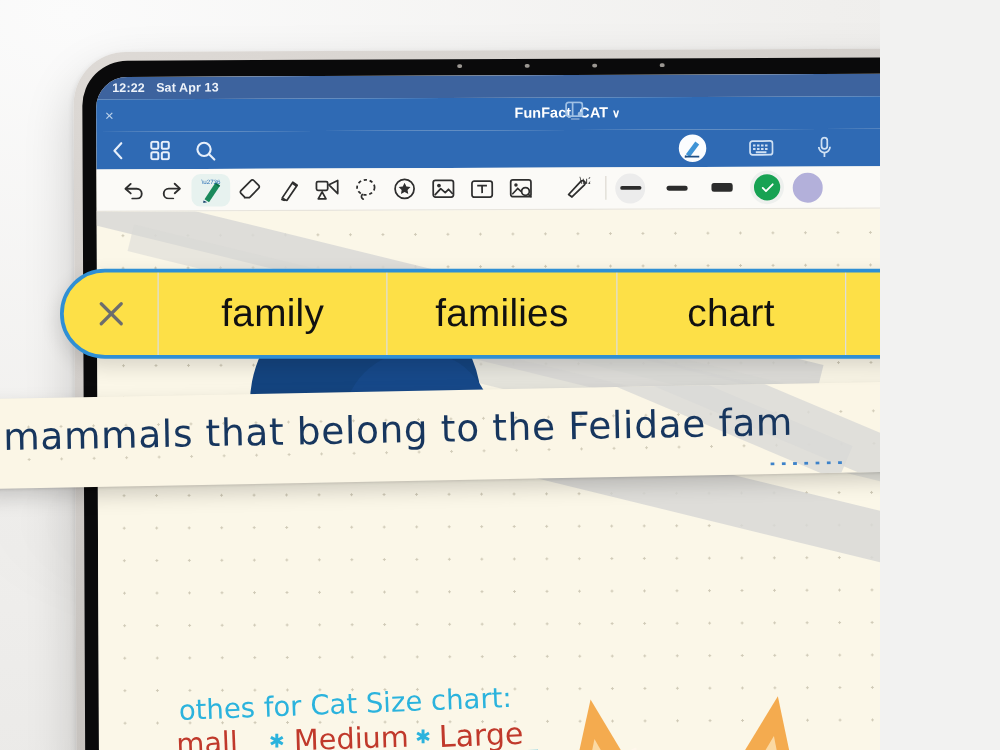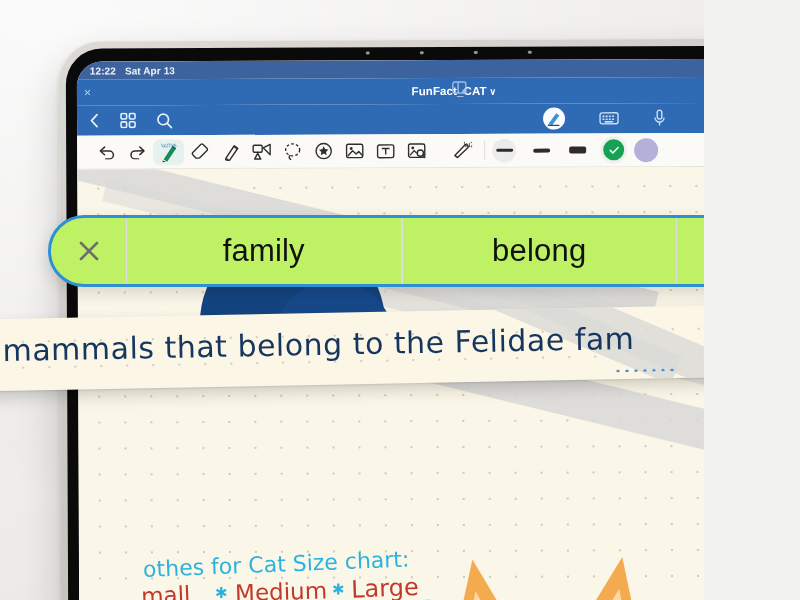--- a/index.html
+++ b/index.html
@@ -144,21 +144,21 @@
   }
   .hw-underline {
     position:absolute; left:639px; top:62px; width:62px; height:3px;
     background-image: radial-gradient(circle, #3d82c9 1.4px, transparent 1.6px);
     background-size:9px 4px;
   }
 
   
   .suggest {
     position:absolute; left:48px; top:215px; width:710px; height:72px;
-    background:#bef264; border:3px solid #2f8fd4; border-radius:36px;
+    background:#fde047; border:3px solid #2f8fd4; border-radius:36px;
     display:flex; align-items:center; overflow:hidden;
     box-shadow: 0 6px 16px rgba(0,0,0,.14);
   }
   .sg-close { width:75px; display:flex; align-items:center; justify-content:center; height:100%; }
   .sg-sep { width:1px; height:100%; background:#dddddd; }
   .sg-word {
     flex:1; height:100%; display:flex; align-items:center; justify-content:center;
     font-size:31px; color:#111; letter-spacing:.2px;
   }
   .sg-next { width:78px; display:flex; align-items:center; justify-content:center; height:100%; }
@@ -450,22 +450,23 @@
   <div class="suggest">
     <div class="sg-close">
       <svg width="28" height="28" viewBox="0 0 28 28">
           <line x1="6" y1="6" x2="22" y2="22" stroke="#6d6d6d" stroke-width="2.6" stroke-linecap="round"></line>
           <line x1="22" y1="6" x2="6" y2="22" stroke="#6d6d6d" stroke-width="2.6" stroke-linecap="round"></line>
         </svg>
     </div>
     <div class="sg-sep"></div>
     <div class="sg-word">family</div>
     <div class="sg-sep"></div>
+    <div class="sg-word">families</div>
     <div class="sg-sep"></div>
-    <div class="sg-word">belong</div>
+    <div class="sg-word">chart</div>
     <div class="sg-sep"></div>
     <div class="sg-next">
       <svg width="26" height="34" viewBox="0 0 26 34">
           <polyline points="8,5 19,17 8,29" fill="none" stroke="#6d6d6d" stroke-width="2.8" stroke-linecap="round" stroke-linejoin="round"></polyline>
         </svg>
     </div>
   </div>
 
 </div>
 

